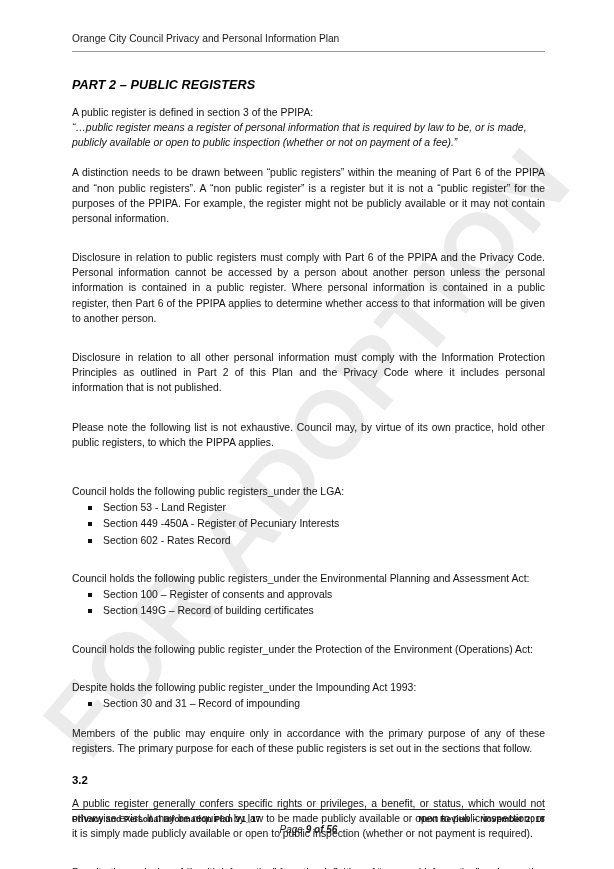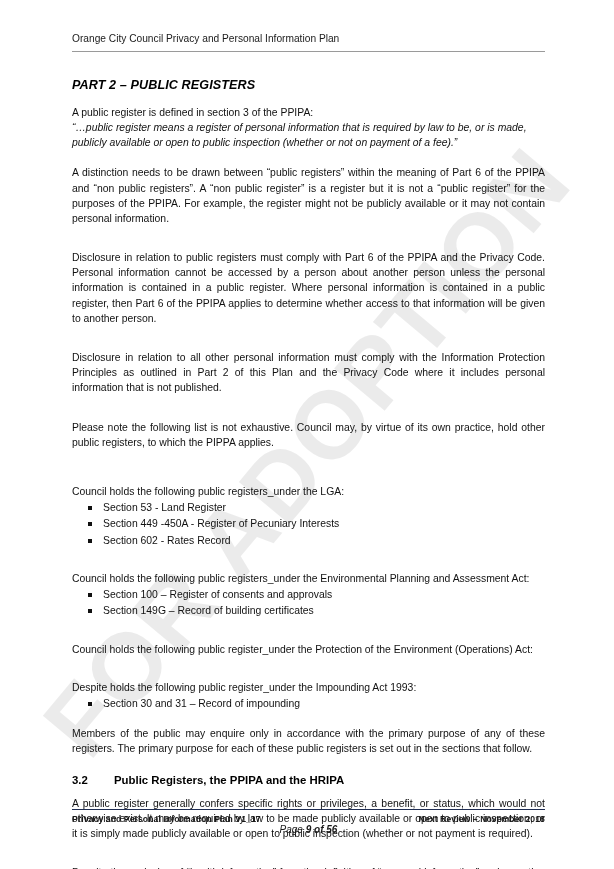--- a/index.html
+++ b/index.html
@@ -228,21 +228,20 @@
     <ul class="reg-list">
       <li><span class="sq"></span><span>Section 30 and 31 – Record of impounding</span></li>
     </ul>
 
     <div class="spacer-md"></div>
 
     <p class="body">Members of the public may enquire only in accordance with the primary purpose of any of these registers. The primary purpose for each of these public registers is set out in the sections that follow.</p>
 
     <div class="sub-heading">
       <span class="num">3.2</span>
-      <span>Public Registers, the PPIPA and the HRIPA</span>
     </div>
 
     <p class="body">A public register generally confers specific rights or privileges, a benefit, or status, which would not otherwise exist. It may be required by law to be made publicly available or open to public inspection, or it is simply made publicly available or open to public inspection (whether or not payment is required).</p>
 
     <div class="spacer-sm"></div>
 
     <p class="body"><span>Despite the exclusion of “health information” from the definition of “personal information” under section 4A of the PPIPA, section 56A of the PPIPA </span></p>
 
   </div>
 

